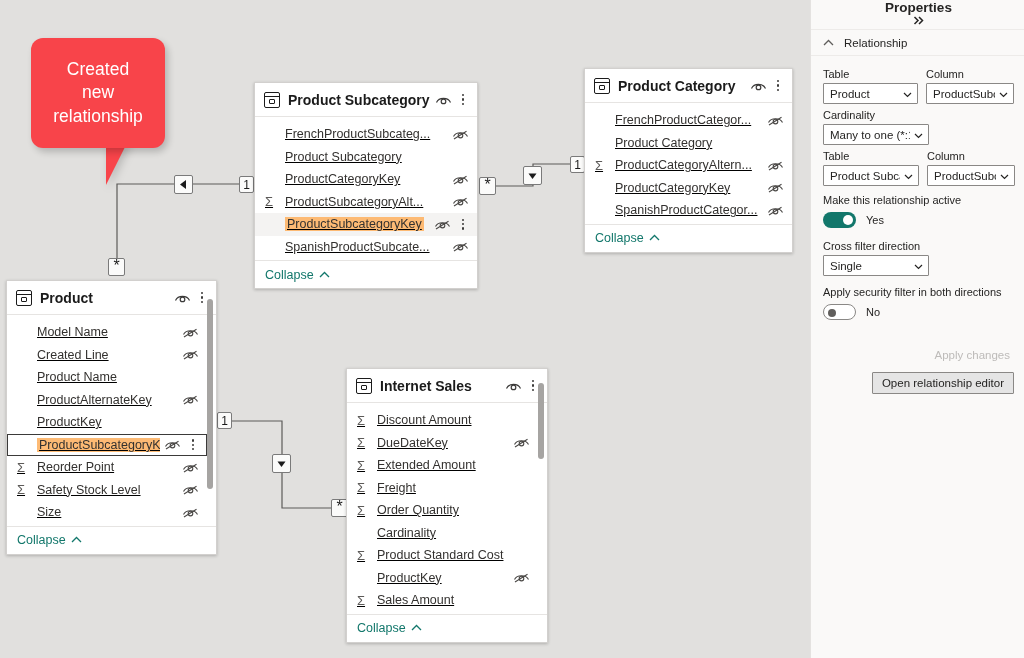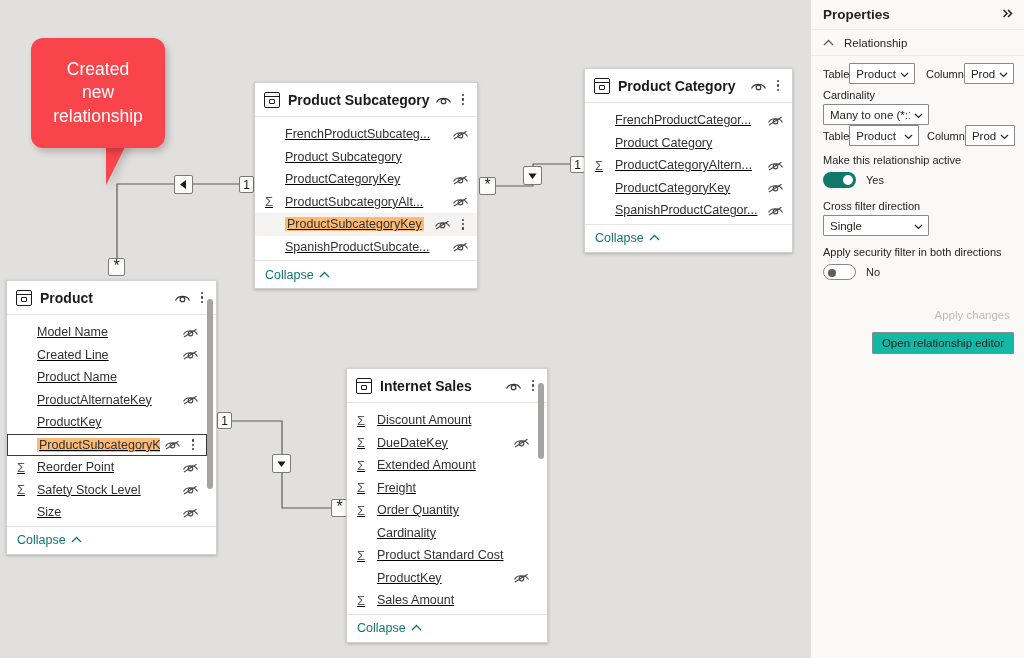--- a/index.html
+++ b/index.html
@@ -156,33 +156,34 @@
     background: #faf9f8;
     border-left: 1px solid #e4e2e0;
     z-index: 30;
     font-size: 11.5px;
     color: #252423;
   }
   #props-head {
     height: 30px; display: flex; align-items: center;
     padding: 0 10px 0 12px;
     border-bottom: 1px solid #edebe9;
+    flex-direction: column;
   }
   #props-head .ptitle { font-size: 13.5px; font-weight: bold; flex: 1 1 auto; }
   .dchev { color: #252423; font-size: 12px; }
   #props-section {
     height: 26px; display: flex; align-items: center;
     padding-left: 12px; gap: 10px;
     border-bottom: 1px solid #edebe9;
     color: #252423; font-size: 11.5px;
   }
   .pbody { padding: 7px 10px 0 12px; }
   .flabel { font-size: 11px; color: #252423; margin: 5px 0 3px 0; }
   .frow { display: flex; gap: 8px; }
-  .fcol { display: flex; }
+  .fcol { display: flex; flex-direction: column; }
   .sel {
     height: 21px;
     background: #fff;
     border: 1px solid #8a8886;
     border-radius: 1px;
     display: flex; align-items: center;
     padding: 0 5px 0 6px;
     font-size: 11.5px; color: #252423;
     white-space: nowrap; overflow: hidden;
   }
@@ -192,21 +193,21 @@
   .tg { width: 33px; height: 16px; border-radius: 9px; position: relative; flex:0 0 auto; }
   .tg.on { background: #12776b; }
   .tg.on::after { content:""; position:absolute; right:3px; top:3px; width:10px; height:10px; border-radius:50%; background:#fff; }
   .tg.off { background: #fff; border: 1px solid #8a8886; }
   .tg.off::after { content:""; position:absolute; left:4px; top:4px; width:8px; height:8px; border-radius:50%; background:#605e5c; }
   .tgtxt { font-size: 11px; color: #252423; }
   .btnrow { display:flex; justify-content: flex-end; align-items:center; margin-top: 26px; }
   .btn-disabled { color: #bdbbb9; font-size: 11.5px; padding: 3px 4px; }
   .btnrow2 { display:flex; justify-content: flex-end; margin-top: 8px; }
   .btn {
-    background:#14b8a6; border:1px solid #8a8886; border-radius:1px;
+    background:#e5e5e5; border:1px solid #8a8886; border-radius:1px;
     height:22px; display:flex; align-items:center; padding: 0 9px;
     font-size:11.5px; color:#252423; white-space:nowrap;
   }
 </style>
 </head>
 <body>
 
 <div id="root">
 
   <div id="canvas">

